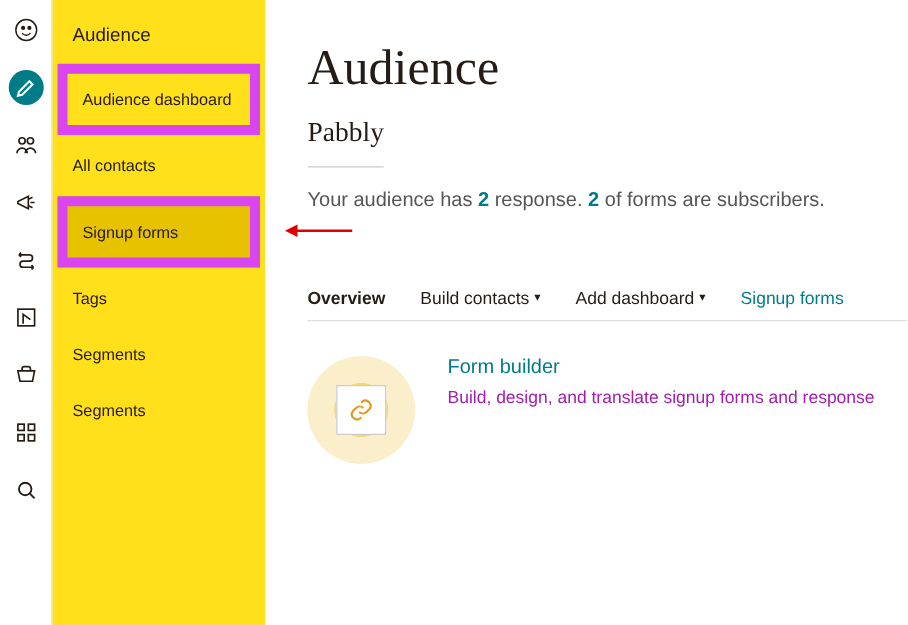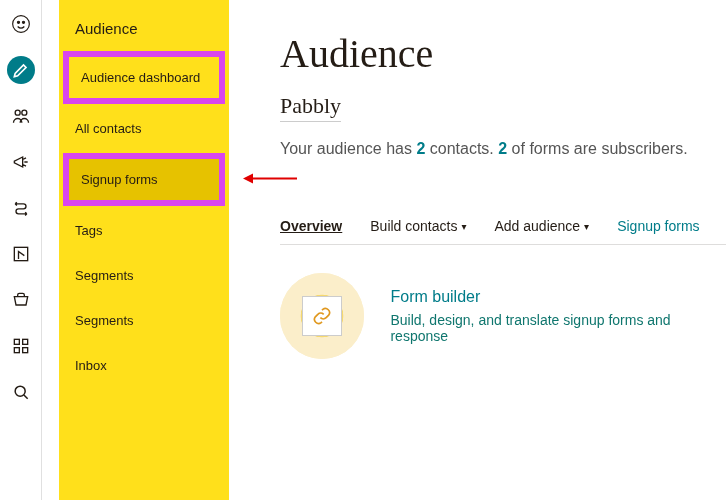--- a/index.html
+++ b/index.html
@@ -1,43 +1,43 @@
 <!DOCTYPE html>
 <html><head>
 <meta charset="utf-8">
 <style>
   * { box-sizing: border-box; margin: 0; padding: 0; }
   body { font-family: "Helvetica Neue", Arial, sans-serif; color: #241c15; width:726px; height:500px; overflow:hidden; background:#fff; }
-  .layout { display:flex; height:100%;gap:17px; }
+  .layout { display:flex; height:100%; }
   .iconbar { width:42px; background:#fff; border-right:1px solid #e0e0e0; display:flex; flex-direction:column; align-items:center; padding-top:10px; gap:18px; }
   .icon-slot { width:28px; height:28px; display:flex; align-items:center; justify-content:center; border-radius:50%; }
   .icon-slot.active { background:#007c89; color:#fff; }
   .icon-slot svg { width:20px; height:20px; }
   .sidebar { width:170px; background:#ffe01b; padding-top:10px; }
   .side-title { font-size:15px; padding:10px 16px 14px 16px; color:#241c15; }
   .side-item { font-size:13px; padding:13px 12px; margin:0 4px 4px 4px; color:#241c15; cursor:pointer; position:relative; }
   .side-item.selected { background:#e6c200; }
-  .highlight-box { border:6px solid #d946ef; }
+  .highlight-box { border:8px solid #d946ef; }
   .arrow { position:absolute; left:174px; top:50%; transform:translateY(-50%); }
   .main { flex:1; padding:30px 0 0 34px; position:relative; }
   h1 { font-family: Georgia, "Times New Roman", serif; font-size:40px; font-weight:400; margin-bottom:16px; }
-  .subtitle { font-family: Georgia, serif; font-size:22px; font-weight:400; border-bottom:1px solid #ccc; display:inline-block; padding-bottom:2px; margin-bottom:18px; }
+  .subtitle { font-family: Georgia, serif; font-size:22px; font-weight:400; border-bottom:1px solid #ccc; display:inline-block; padding-bottom:14px; margin-bottom:18px; }
   .stats { font-size:16px; color:#555; }
   .stats .num { color:#007c89; font-weight:600; }
   .menubar { display:flex; gap:28px; border-bottom:1px solid #dedddc; margin-top:60px; padding-bottom:10px; font-size:14px; align-items:center; }
   .menubar .m-item { cursor:pointer; display:flex; align-items:center; gap:4px; }
-  .menubar .m-item.primary { font-weight:600;text-decoration:underline; }
+  .menubar .m-item.primary { font-weight:600; }
   .menubar .m-item.link { color:#007c89; }
   .chev { font-size:10px; }
-  .card { display:flex; align-items:center; gap:26px; margin-top:28px; }
+  .card { display:flex; align-items:flex-start; gap:26px; margin-top:28px; }
   .badge { width:86px; height:86px; border-radius:50%; background:#fbeeca; display:flex; align-items:center; justify-content:center; position:relative; }
   .badge::before { content:""; position:absolute; inset:0; border-radius:50%; background:radial-gradient(circle at center, #f5d870 0 35%, #fbeeca 36% 100%); }
   .badge-inner { width:40px; height:40px; background:#fff; border:1px solid #ccc; display:flex; align-items:center; justify-content:center; position:relative; z-index:2; }
   .card-text h3 { color:#007c89; font-size:16px; font-weight:500; margin-bottom:6px; }
-  .card-text p { font-size:14px; color:#0f766e; }
+  .card-text p { font-size:14px; color:#a21caf; }
   .arrow-svg { width:54px; height:16px; }
 </style>
 </head>
 <body>
 
 <div class="layout">
   <div class="iconbar">
     <div class="icon-slot">
       <svg viewBox="0 0 24 24" fill="none" stroke="#241c15" stroke-width="1.4">
           <circle cx="12" cy="12" r="10"></circle>
@@ -104,38 +104,37 @@
       <span class="arrow">
         <svg class="arrow-svg" viewBox="0 0 54 16">
             <line x1="54" y1="8" x2="6" y2="8" stroke="#e00000" stroke-width="2"></line>
             <polygon points="0,8 10,3 10,13" fill="#e00000"></polygon>
           </svg>
       </span>
     </div>
     <div class="side-item">Tags</div>
     <div class="side-item">Segments</div>
     <div class="side-item">Segments</div>
-    <div class="side-item">Inbox</div>
   </div>
 
   <div class="main">
     <h1>Audience</h1>
     <div class="subtitle">Pabbly</div>
     <div class="stats">
-      <span>Your audience has </span><span class="num">2</span><span> contacts. </span><span class="num">2</span><span> of forms are subscribers.</span>
+      <span>Your audience has </span><span class="num">2</span><span> response. </span><span class="num">2</span><span> of forms are subscribers.</span>
     </div>
 
     <div class="menubar">
       <div class="m-item primary">Overview</div>
       <div class="m-item">
         <span>Build contacts</span>
           <span class="chev">▾</span>
       </div>
       <div class="m-item">
-        <span>Add audience</span>
+        <span>Add dashboard</span>
           <span class="chev">▾</span>
       </div>
       <div class="m-item link">Signup forms</div>
     </div>
 
     <div class="card">
       <div class="badge">
         <div class="badge-inner">
           <svg width="20" height="20" viewBox="0 0 24 24" fill="none" stroke="#e0981f" stroke-width="2">
               <path d="M10 14a5 5 0 007 0l3-3a5 5 0 00-7-7l-1 1"></path>

